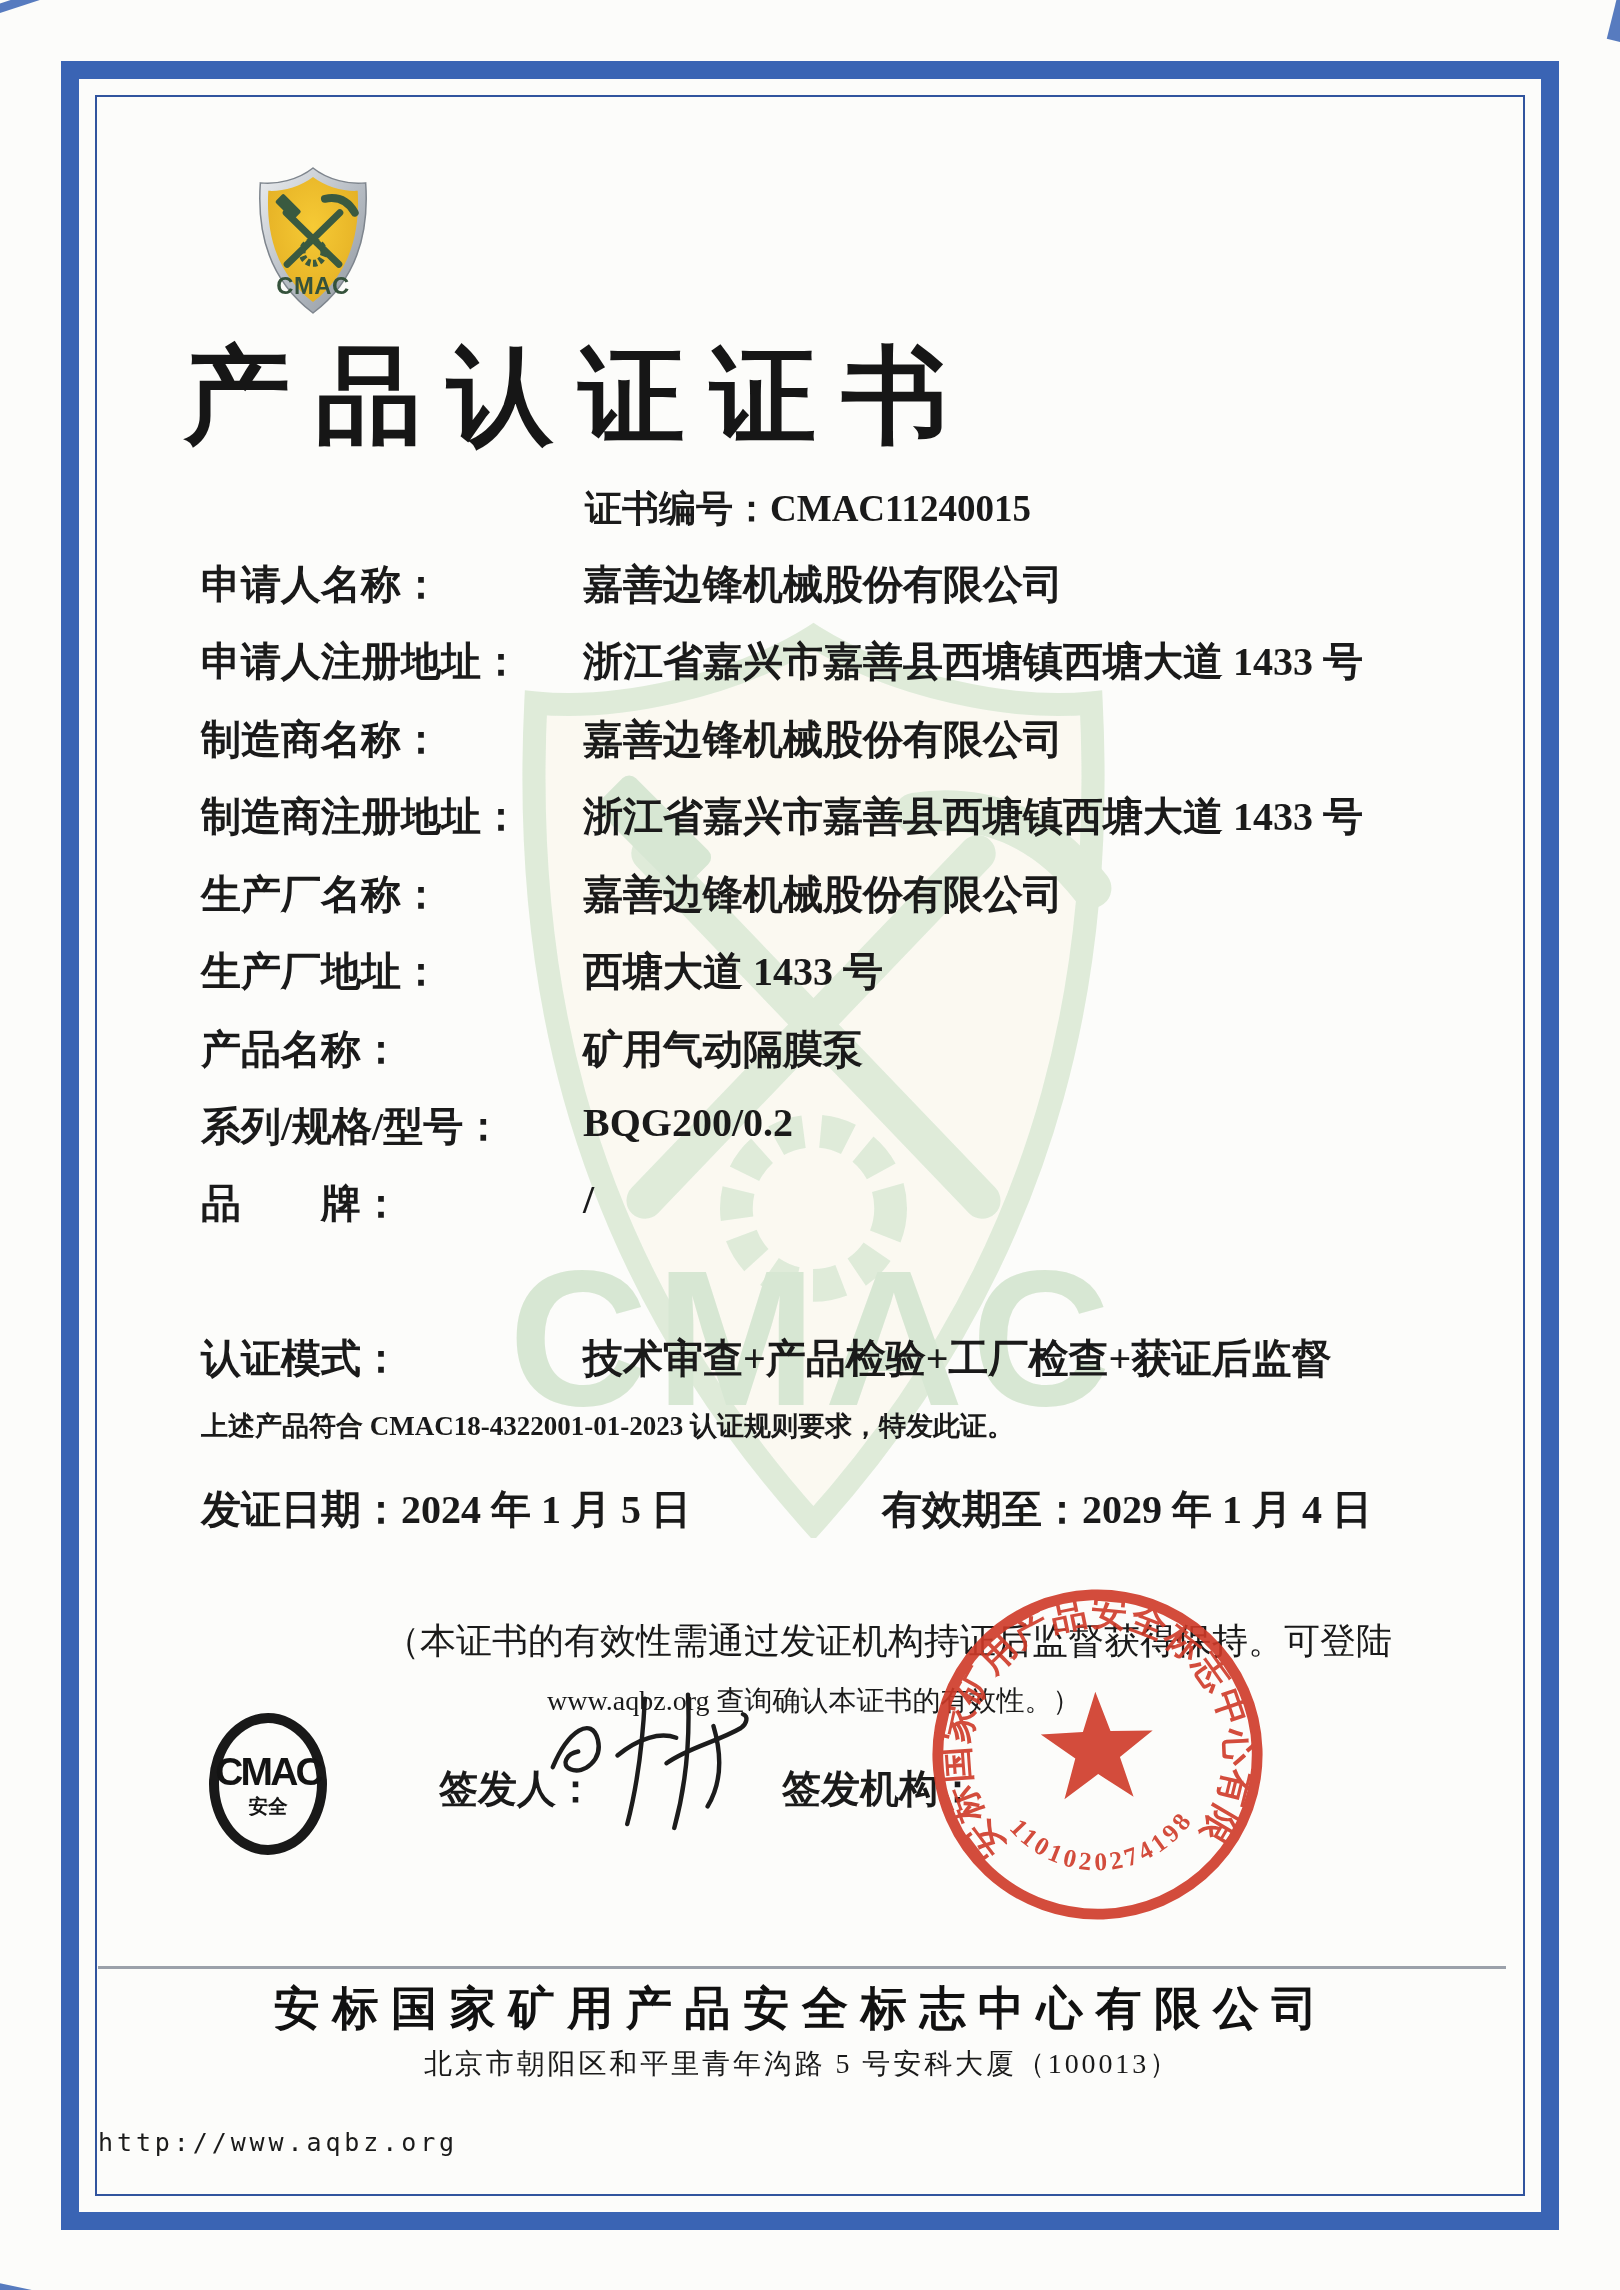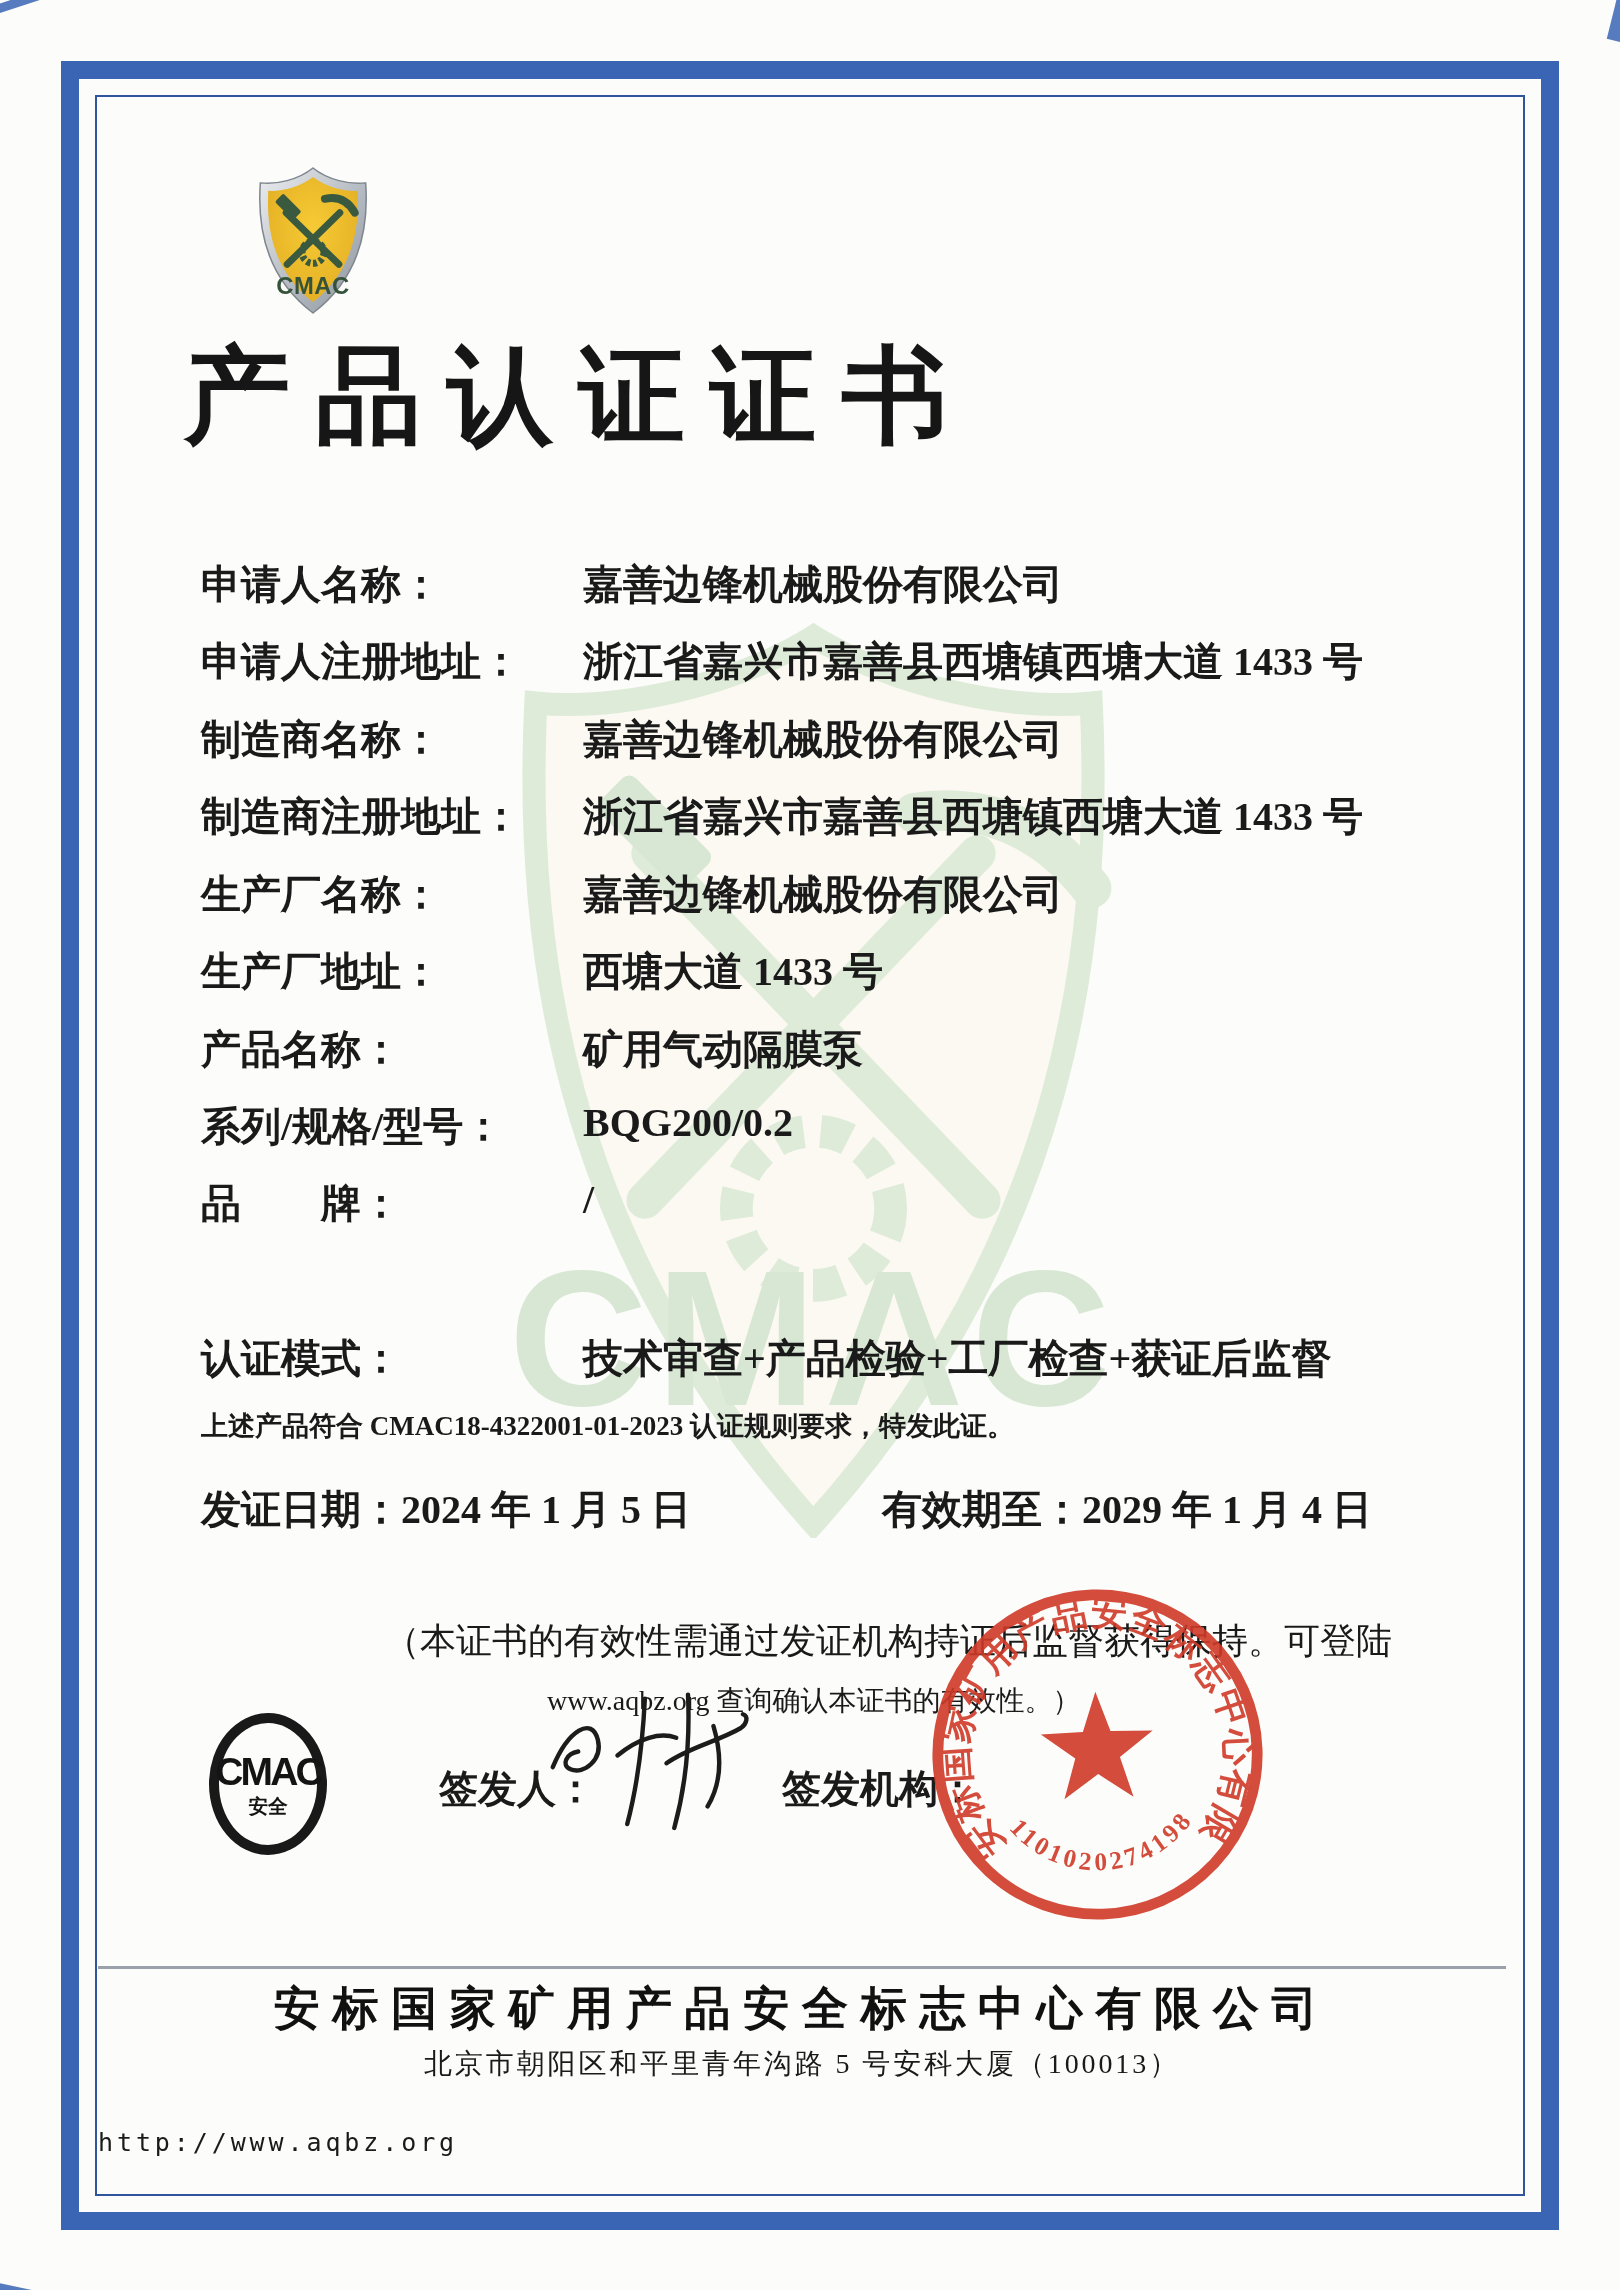--- a/index.html
+++ b/index.html
@@ -128,20 +128,23 @@
       <line class="logo-emblem" x1="87" y1="48" x2="34" y2="100" stroke-width="7" stroke-linecap="round"></line>
       <rect class="logo-emblem-fill" x="22" y="36" width="26" height="12" rx="2" transform="rotate(45 35 42)"></rect>
       <path class="logo-emblem" d="M72,34 Q92,30 102,48" stroke-width="8" fill="none" stroke-linecap="round"></path>
       <circle class="logo-emblem" cx="60" cy="88" r="11" fill="none" stroke-width="7" stroke-dasharray="4 2.6"></circle>
     </g>
     <text x="60" y="130" text-anchor="middle" font-family="Liberation Sans, DejaVu Sans, sans-serif" font-weight="bold" font-size="24" letter-spacing="0.5" fill="#35523b">CMAC</text>
   </svg>
 
   <div class="title">产品认证证书</div>
 
+  <div class="certno">
+    <span>证书编号：</span><span>CMAC11240015</span>
+  </div>
 
   <div class="fields">
     <div class="frow" style="top:0px"><span>申请人名称：</span><span class="fvalue">嘉善边锋机械股份有限公司</span></div>
     <div class="frow" style="top:77px"><span>申请人注册地址：</span><span class="fvalue">浙江省嘉兴市嘉善县西塘镇西塘大道 1433 号</span></div>
     <div class="frow" style="top:155px"><span>制造商名称：</span><span class="fvalue">嘉善边锋机械股份有限公司</span></div>
     <div class="frow" style="top:232px"><span>制造商注册地址：</span><span class="fvalue">浙江省嘉兴市嘉善县西塘镇西塘大道 1433 号</span></div>
     <div class="frow" style="top:310px"><span>生产厂名称：</span><span class="fvalue">嘉善边锋机械股份有限公司</span></div>
     <div class="frow" style="top:387px"><span>生产厂地址：</span><span class="fvalue">西塘大道 1433 号</span></div>
     <div class="frow" style="top:465px"><span>产品名称：</span><span class="fvalue">矿用气动隔膜泵</span></div>
     <div class="frow" style="top:542px"><span>系列/规格/型号：</span><span class="fvalue">BQG200/0.2</span></div>

